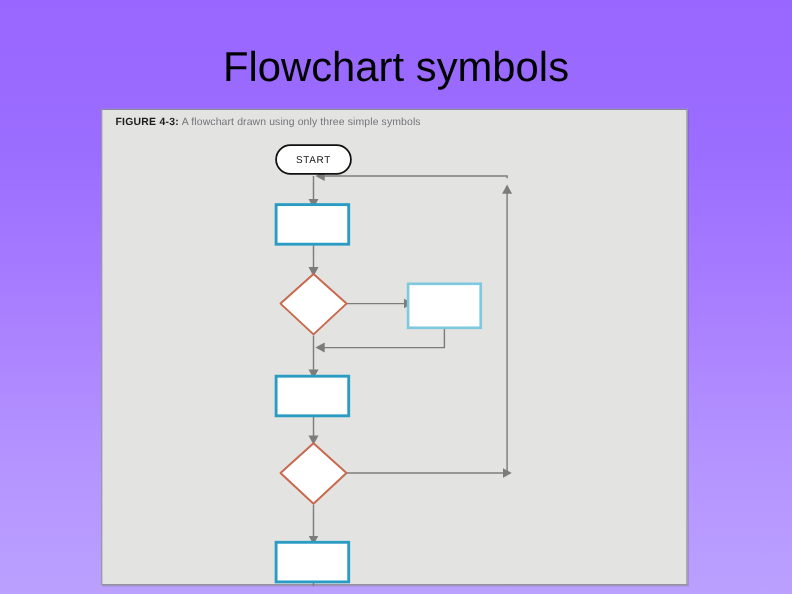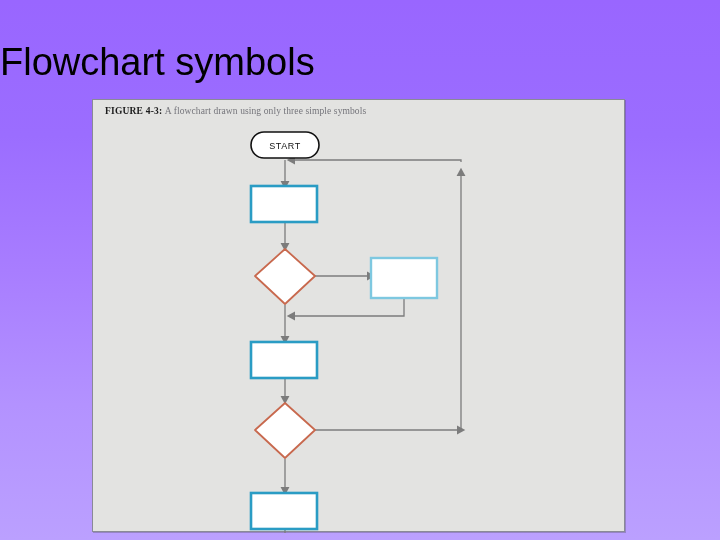--- a/index.html
+++ b/index.html
@@ -17,21 +17,21 @@
     width: 720px;
     height: 540px;
     background: linear-gradient(to bottom, #9966FF 0%, #9B6DFF 25%, #A87DFF 50%, #B392FF 75%, #BBA0FF 100%);
     overflow: hidden;
   }
   #slide-title {
     position: absolute;
     left: 0;
     top: 40px;
     width: 720px;
-    text-align: left;
+    text-align: center;
     font-size: 38px;
     font-weight: normal;
     color: #000000;
     letter-spacing: 0px;
     font-family: "Liberation Sans", sans-serif;
     line-height: 44px;
   }
   #figure-panel {
     position: absolute;
     left: 92px;
@@ -43,21 +43,21 @@
     box-sizing: border-box;
     box-shadow: 1px 1px 0 rgba(80,80,90,0.35);
   }
   #figure-caption {
     position: absolute;
     left: 12px;
     top: 6px;
     font-size: 9.5px;
     color: #6b6b6b;
     white-space: nowrap;
-    font-family: Liberation Serif, serif;
+    font-family: Liberation Sans, sans-serif;
   }
   #figure-caption .figlabel {
     font-weight: bold;
     color: #1b1b1b;
     letter-spacing: 0.2px;
   }
   #figure-caption .figtext {
     color: #74747a;
     letter-spacing: 0.1px;
   }

